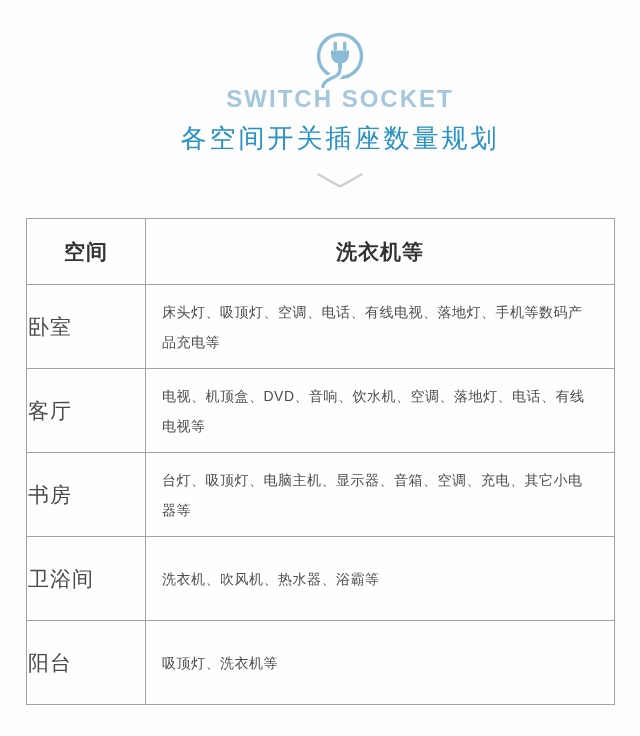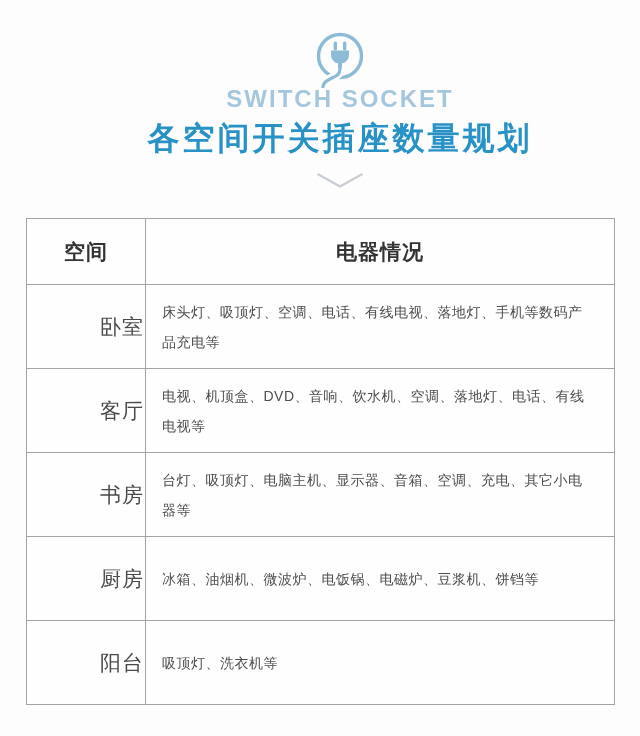--- a/index.html
+++ b/index.html
@@ -27,22 +27,22 @@
   .eyebrow {
     margin-top: -2px;
     font-size: 24px;
     font-weight: 700;
     letter-spacing: 2px;
     color: #a5c7dd;
     line-height: 26px;
   }
   .title {
     margin-top: 5px;
-    font-size: 32px;
-    font-weight: 700;
+    font-size: 26px;
+    font-weight: 400;
     letter-spacing: 3px;
     color: #2892c6;
     line-height: 42px;
   }
   .chevron-wrap {
     margin-top: 14px;
     height: 16px;
     display: flex;
     justify-content: center;
   }
@@ -68,21 +68,21 @@
   table.socket-table th {
     height: 63px;
     font-size: 21px;
     font-weight: 700;
     color: #333333;
     text-align: center;
     letter-spacing: 1px;
   }
   table.socket-table td { height: 67px; }
   td.space-cell {
-    text-align: right;
+    text-align: left;
     font-size: 21px;
     color: #4a4a4a;
     letter-spacing: 1px;
   }
   td.appliances-cell {
     font-size: 14px;
     color: #4d4d4d;
     text-align: left;
     padding: 8px 20px 8px 16px;
     line-height: 30px;
@@ -128,44 +128,44 @@
 
   <div class="table-wrap">
     <table class="socket-table">
       <colgroup>
         <col class="col-space">
         <col class="col-appliances">
       </colgroup>
       <thead>
         <tr>
           <th>空间</th>
-          <th>电器情况</th>
+          <th>洗衣机等</th>
         </tr>
       </thead>
       <tbody>
   <tr>
     <td class="space-cell">卧室</td>
     <td class="appliances-cell">床头灯、吸顶灯、空调、电话、有线电视、落地灯、手机等数码产品充电等</td>
   </tr>
 
   <tr>
     <td class="space-cell">客厅</td>
     <td class="appliances-cell">电视、机顶盒、DVD、音响、饮水机、空调、落地灯、电话、有线电视等</td>
   </tr>
 
   <tr>
     <td class="space-cell">书房</td>
     <td class="appliances-cell">台灯、吸顶灯、电脑主机、显示器、音箱、空调、充电、其它小电器等</td>
   </tr>
 
+  <tr>
+    <td class="space-cell">卫浴间</td>
+    <td class="appliances-cell">洗衣机、吹风机、热水器、浴霸等</td>
+  </tr>
 
-  <tr>
-    <td class="space-cell">厨房</td>
-    <td class="appliances-cell">冰箱、油烟机、微波炉、电饭锅、电磁炉、豆浆机、饼铛等</td>
-  </tr>
 
   <tr>
     <td class="space-cell">阳台</td>
     <td class="appliances-cell">吸顶灯、洗衣机等</td>
   </tr>
 </tbody>
     </table>
   </div>
 
 </div>

